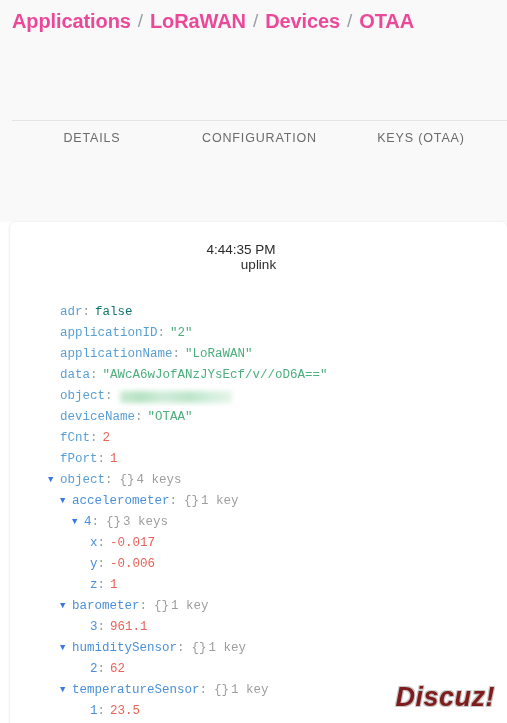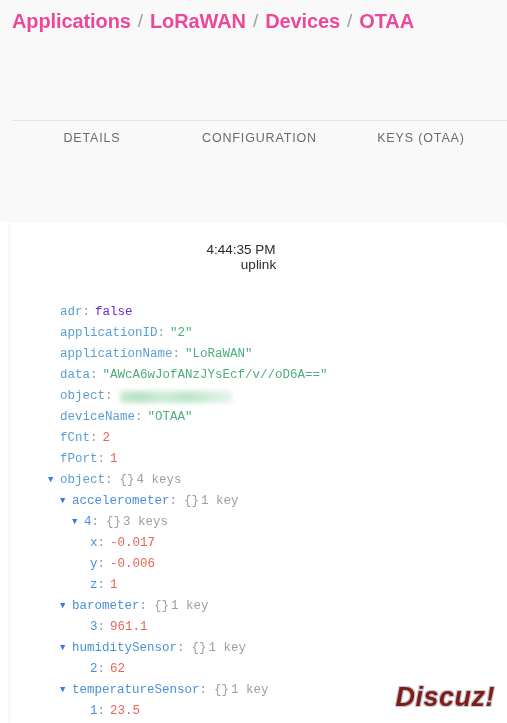--- a/index.html
+++ b/index.html
@@ -131,21 +131,21 @@
     width: 12px;
     display: inline-block;
     text-align: left;
     cursor: pointer;
   }
   .jkey   { color: #5a9fd4; }
   .jkey.nested { color: #4a90d9; }
   .jcolon { color: #9aa0a6; margin-right: 5px; }
   .jstr   { color: #4caf7d; }
   .jnum   { color: #e8645a; }
-  .jbool  { color: #6d28d9; }
+  .jbool  { color: #0f766e; }
   .jmeta  { color: #9e9e9e; margin-left: 2px; }   
   .ind0a{ padding-left: 38px; }   
   .ind1 { padding-left: 50px; }
   .ind2 { padding-left: 62px; }
   .ind3 { padding-left: 80px; }
   .ind2b{ padding-left: 80px; }
 
   .plain-key { padding-left: 50px; }
 
   

